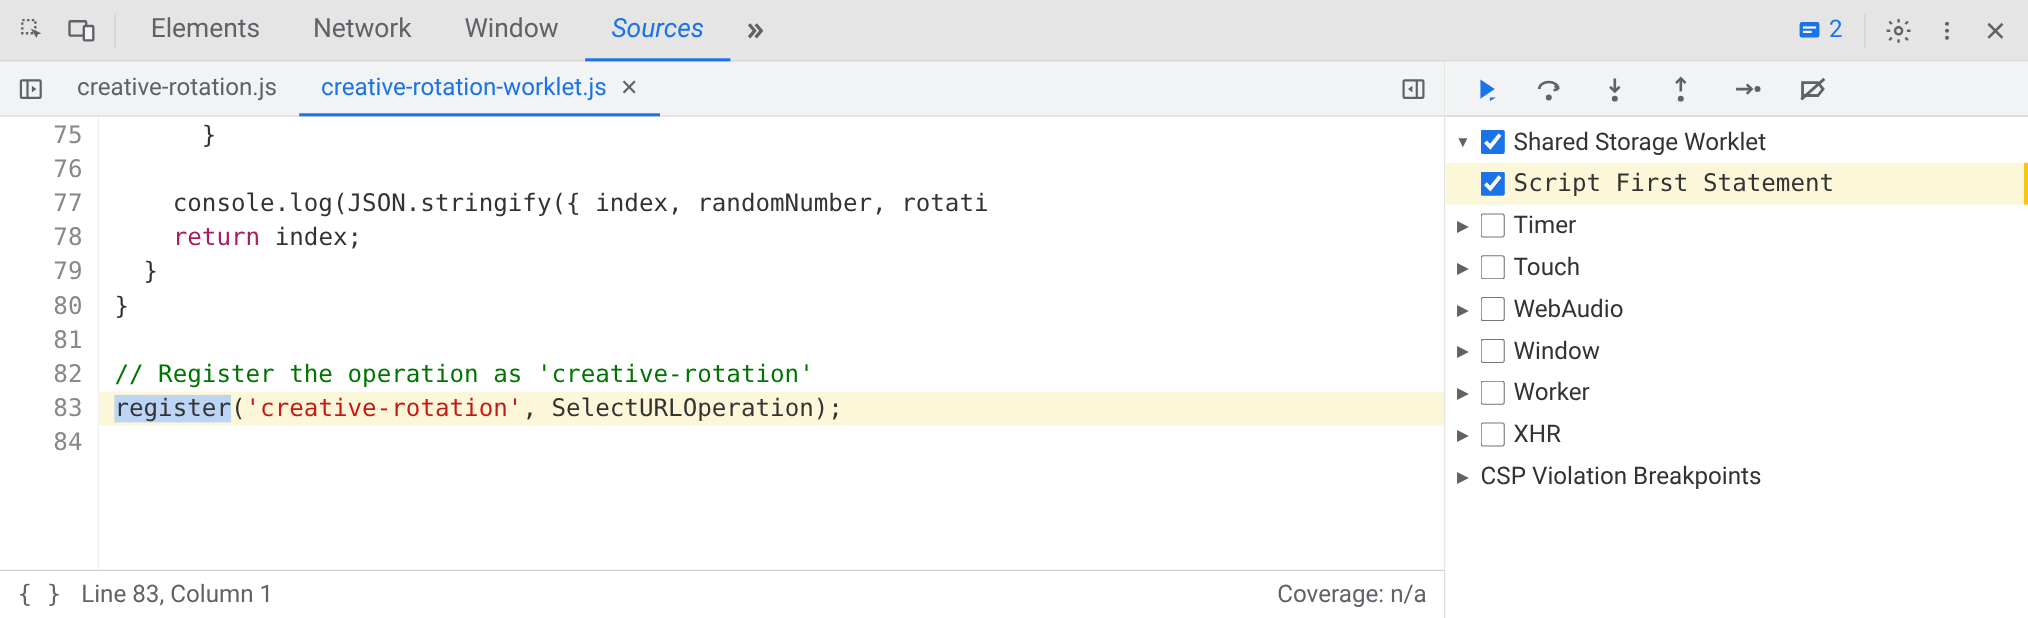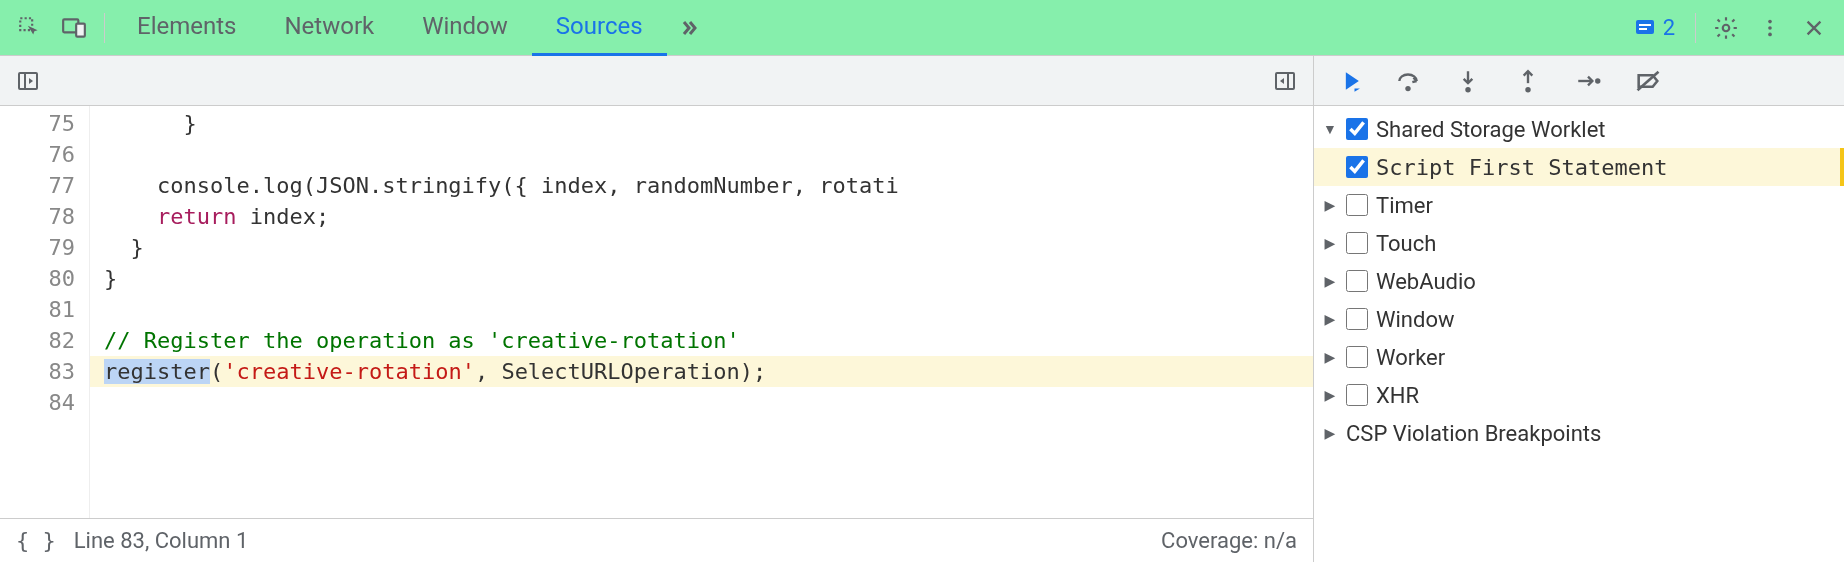--- a/index.html
+++ b/index.html
@@ -10,21 +10,21 @@
   background: #fff;
   width: 1844px;
   height: 562px;
   overflow: hidden;
 }
 .top-tabs {
   display: flex;
   align-items: center;
   height: 56px;
   border-bottom: 1px solid #ccc;
-  background: #86efac;
+  background: #e5e5e5;
   padding: 0 8px;
 }
 .top-tabs .icon-btn {
   display: flex;
   align-items: center;
   justify-content: center;
   width: 44px;
   height: 44px;
   cursor: pointer;
   color: #5f6368;
@@ -41,20 +41,21 @@
   display: flex;
   align-items: center;
   font-size: 24px;
   color: #5f6368;
   cursor: pointer;
   border-bottom: 3px solid transparent;
 }
 .tab.active {
   color: #1a73e8;
   border-bottom-color: #1a73e8;
+  font-style: italic;
 }
 .spacer { flex: 1; }
 .badge-btn {
   display: flex;
   align-items: center;
   gap: 6px;
   padding: 0 12px;
   color: #1a73e8;
   cursor: pointer;
   font-size: 22px;
@@ -263,20 +264,29 @@
 <div class="main">
   <div class="left-pane">
     <div class="file-tabs">
       <div class="icon-btn">
         <svg width="24" height="24" viewBox="0 0 24 24" fill="none" stroke="currentColor" stroke-width="2">
             <rect x="3" y="4" width="18" height="16" rx="1"></rect>
             <line x1="9" y1="4" x2="9" y2="20"></line>
             <path d="M13 9l4 3-4 3z" fill="currentColor" stroke="none"></path>
           </svg>
       </div>
+      <div id="file-tabs-container" style="display:flex">
+          <div class="file-tab">
+            <span>creative-rotation.js</span>
+          </div>
+          <div class="file-tab active">
+            <span>creative-rotation-worklet.js</span>
+            <span class="close-x">✕</span>
+          </div>
+        </div>
       <div class="spacer"></div>
       <div class="icon-btn">
         <svg width="24" height="24" viewBox="0 0 24 24" fill="none" stroke="currentColor" stroke-width="2">
             <rect x="3" y="4" width="18" height="16" rx="1"></rect>
             <line x1="15" y1="4" x2="15" y2="20"></line>
             <path d="M11 9l-4 3 4 3z" fill="currentColor" stroke="none"></path>
           </svg>
       </div>
     </div>
 

